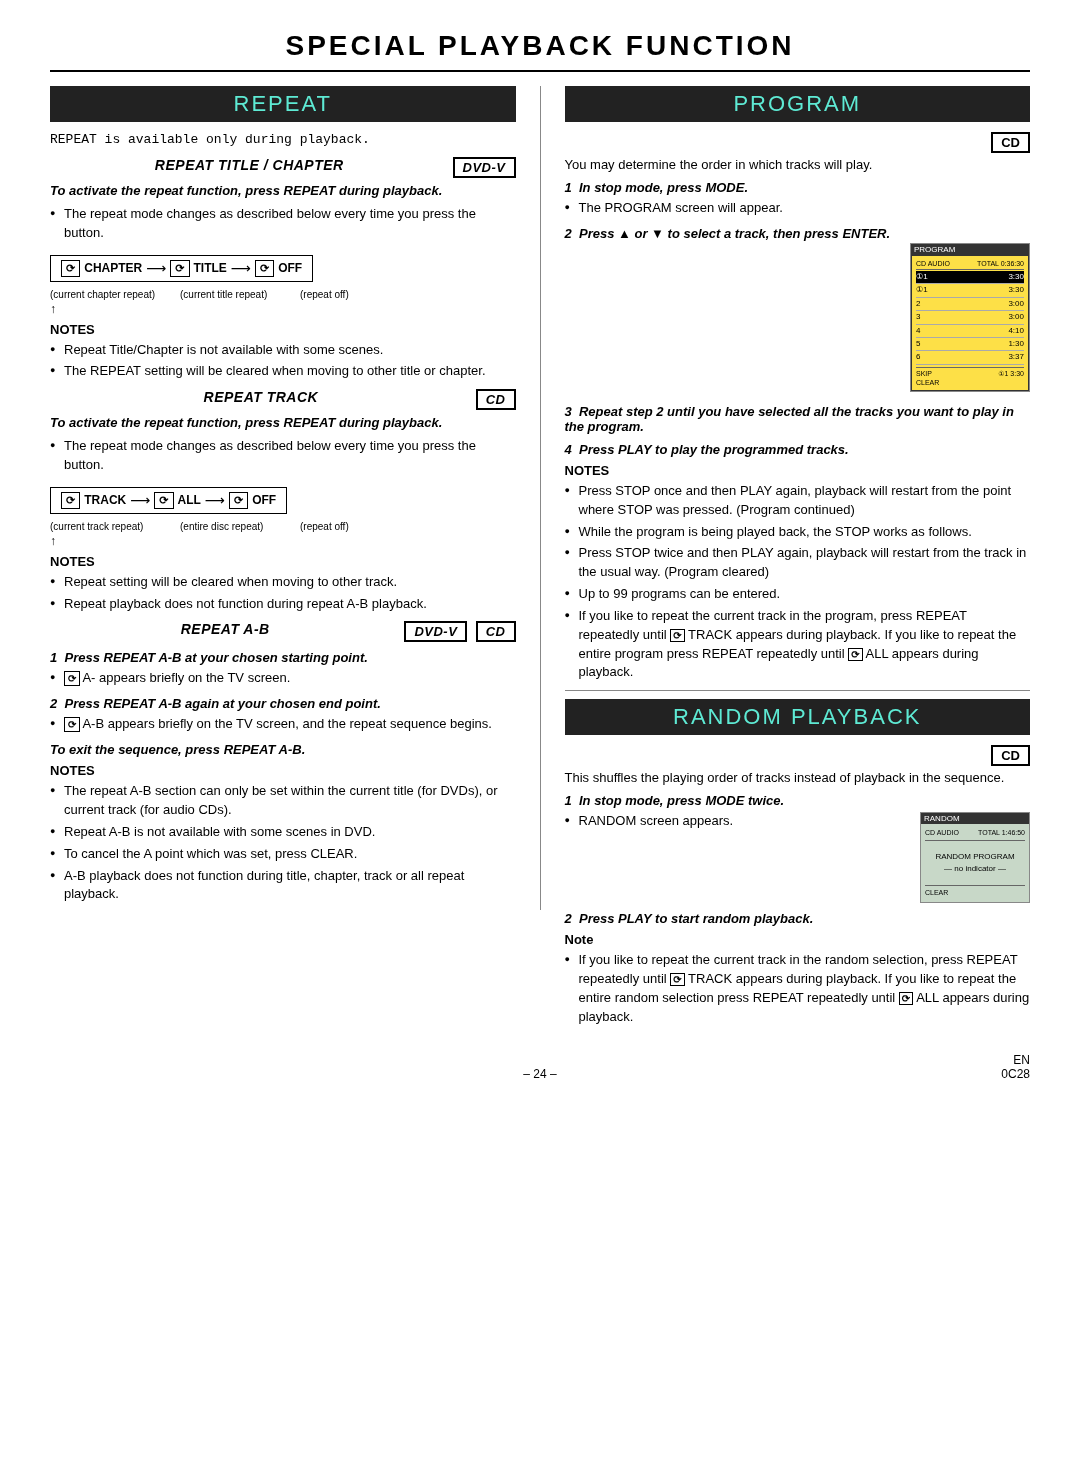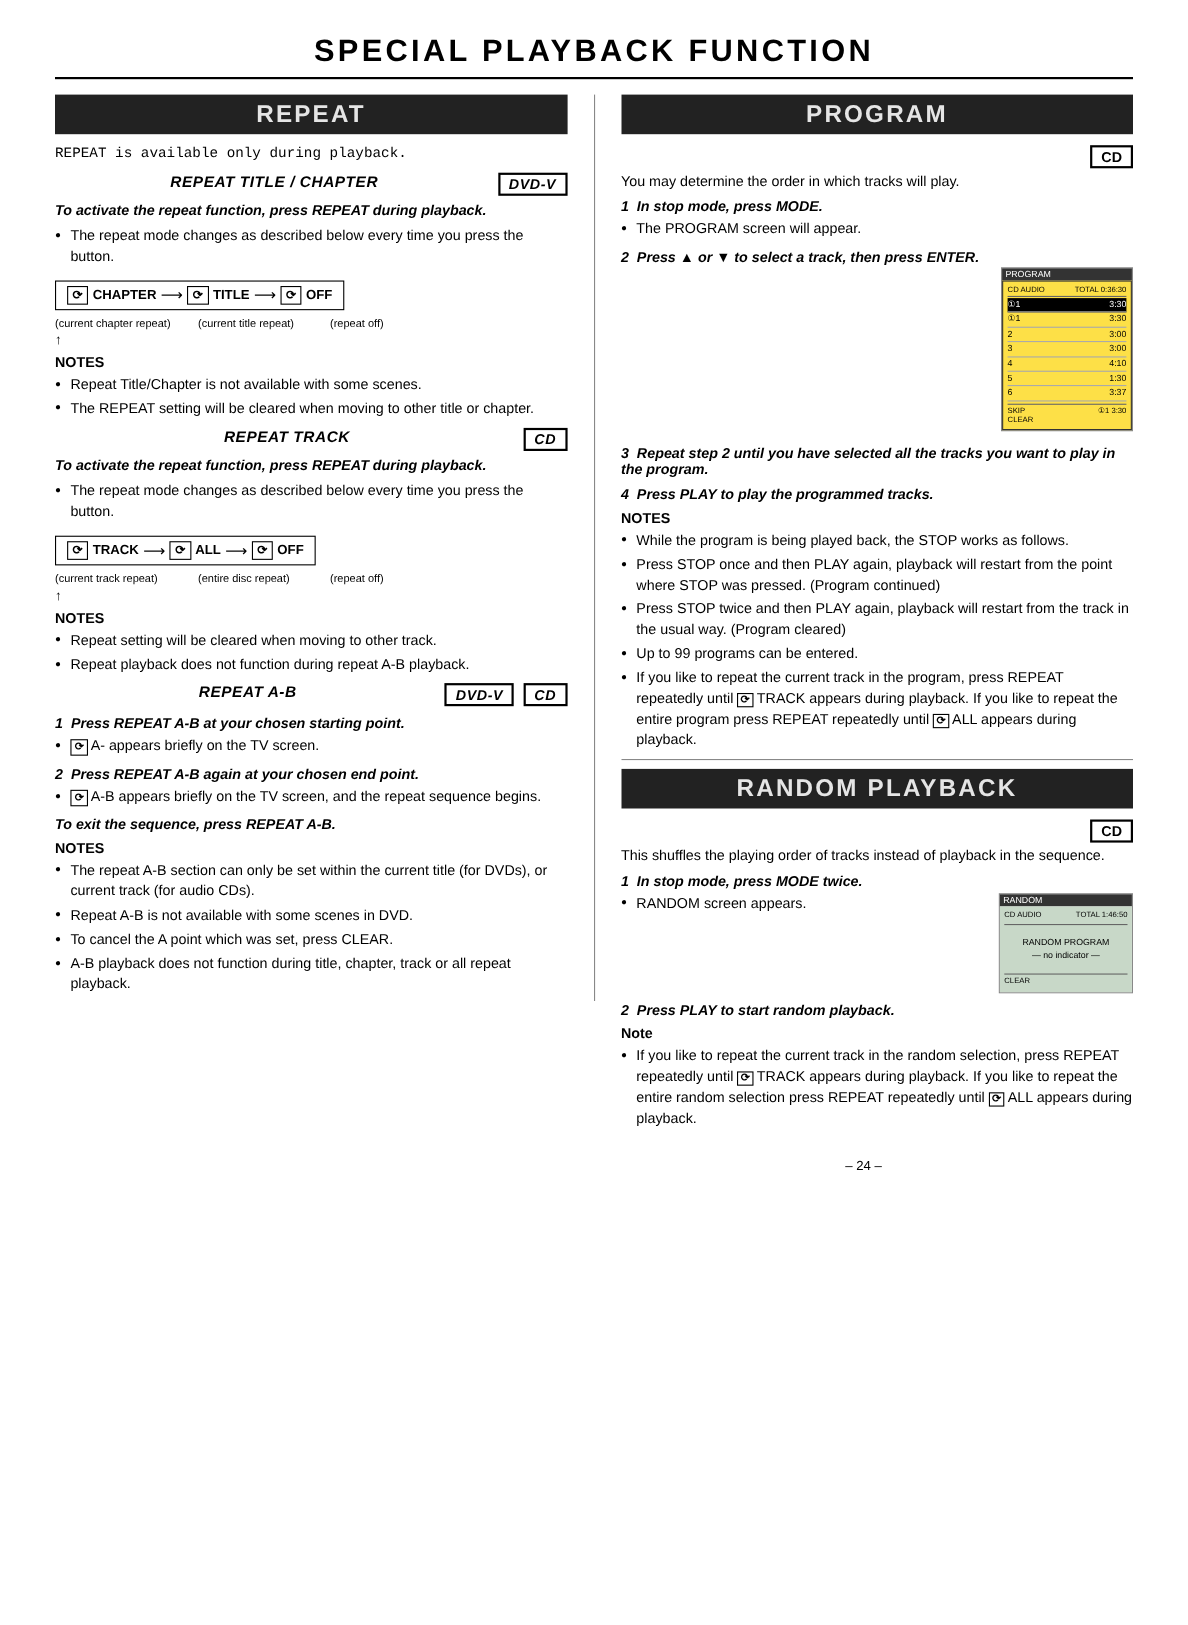--- a/index.html
+++ b/index.html
@@ -30,24 +30,24 @@
       flex: 1;
       padding-right: 24px;
       border-right: 1px solid #888;
     }
     .right-col {
       flex: 1;
       padding-left: 24px;
     }
     .section-header {
       background: #222;
-      color: #e5e5e5;
+      color: #5eead4;
       text-align: center;
       font-size: 22px;
-      font-weight: 700;
+      font-weight: 400;
       letter-spacing: 2px;
       padding: 5px 10px;
       margin-bottom: 10px;
     }
     .sub-header {
       font-style: italic;
       font-weight: 900;
       font-size: 14px;
       margin: 10px 0 4px 0;
       letter-spacing: 0.5px;
@@ -176,21 +176,21 @@
       font-size: 12px;
     }
     .page-num {
       text-align: center;
       flex: 1;
     }
     .random-screen {
       float: right;
       margin-left: 10px;
       border: 1px solid #888;
-      width: 122px;
+      width: 110px;
       font-size: 8px;
       background: #fff;
     }
     .random-screen-title {
       background: #333;
       color: #fff;
       font-size: 8px;
       padding: 1px 3px;
       display: flex;
       justify-content: space-between;
@@ -380,22 +380,22 @@
         </div>
       </div>
     </div>
 
     <p class="step-line"><span class="step-num">3</span>&nbsp;&nbsp;<span>Repeat step 2 until you have selected all the tracks you want to play in the program.</span></p>
 
     <p class="step-line"><span class="step-num">4</span>&nbsp;&nbsp;<span>Press PLAY to play the programmed tracks.</span></p>
 
     <div class="notes-header">NOTES</div>
     <ul class="bullets">
+      <li>Press STOP once and then PLAY again, playback will restart from the point where STOP was pressed. (Program continued)</li>
       <li>While the program is being played back, the STOP works as follows.</li>
-      <li>Press STOP once and then PLAY again, playback will restart from the point where STOP was pressed. (Program continued)</li>
       <li>Press STOP twice and then PLAY again, playback will restart from the track in the usual way. (Program cleared)</li>
       <li>Up to 99 programs can be entered.</li>
       <li>If you like to repeat the current track in the program, press REPEAT repeatedly until <span style="border:1px solid #000; padding:0 2px; font-size:10px; font-weight:700;">⟳</span> TRACK appears during playback. If you like to repeat the entire program press REPEAT repeatedly until <span style="border:1px solid #000; padding:0 2px; font-size:10px; font-weight:700;">⟳</span> ALL appears during playback.</li>
     </ul>
 
     <hr class="divider-line">
 
     <div class="section-header">RANDOM PLAYBACK</div>
     <div style="text-align:right; margin-bottom:4px;">
       <span class="badge">CD</span>
@@ -433,13 +433,17 @@
     <div class="notes-header">Note</div>
     <ul class="bullets">
       <li>If you like to repeat the current track in the random selection, press REPEAT <span>repeatedly</span> until <span style="border:1px solid #000; padding:0 2px; font-size:10px; font-weight:700;">⟳</span> TRACK appears during playback. If you like to repeat the entire random selection press REPEAT repeatedly until <span style="border:1px solid #000; padding:0 2px; font-size:10px; font-weight:700;">⟳</span> ALL appears during playback.</li>
     </ul>
   </div>
 </div>
 
 <div class="bottom-bar">
   <span style="flex:1;"></span>
   <span class="page-num">– 24 –</span>
+  <div style="flex:1; text-align:right;">
+    <div>EN</div>
+    <div>0C28</div>
+  </div>
 </div>
 
 </body></html>

